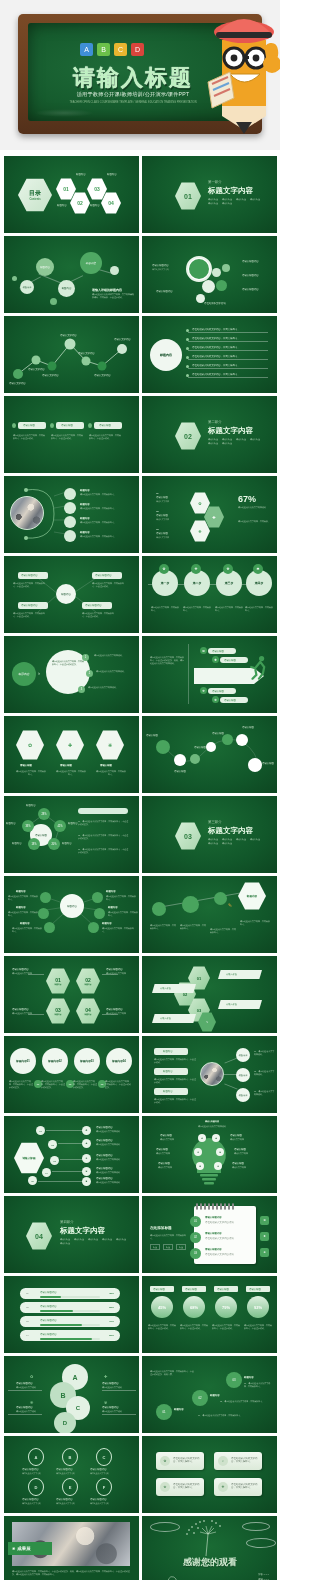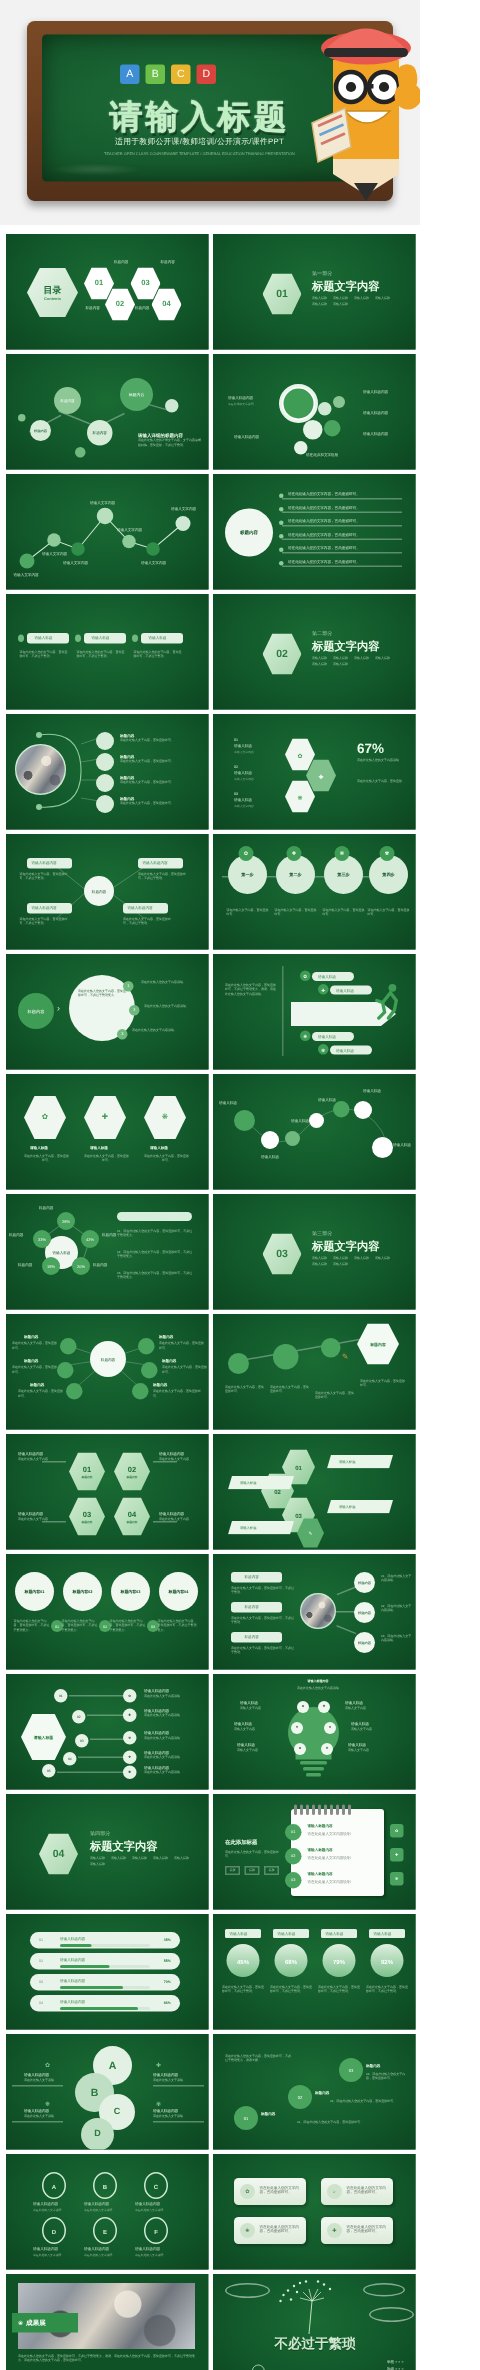--- a/index.html
+++ b/index.html
@@ -1015,21 +1015,21 @@
             <circle cx="47" cy="14" r=".8"></circle>
           <circle cx="74" cy="7" r=".8"></circle>
             <circle cx="78" cy="10" r=".8"></circle>
             <circle cx="70" cy="5" r=".8"></circle>
           <circle cx="52" cy="17" r=".8"></circle>
             <circle cx="45" cy="18" r=".8"></circle>
         </g>
         <path d="M28 68 a4 4 0 1 1 6 -2 a4 4 0 1 1 -6 2 z" fill="none" stroke="#d7ecd6" stroke-width=".5"></path>
         <path d="M62 70 q3 -5 6 -1" fill="none" stroke="#d7ecd6" stroke-width=".5"></path>
       </svg>
-      <div style="position:absolute;left:28px;top:40px;width:80px;text-align:center;font-size:9px;font-weight:bold;color:#cfe8cf;text-shadow:0 1px 0 rgba(0,0,0,.3)">不必过于繁琐</div>
+      <div style="position:absolute;left:28px;top:40px;width:80px;text-align:center;font-size:9px;font-weight:bold;color:#cfe8cf;text-shadow:0 1px 0 rgba(0,0,0,.3)">感谢您的观看</div>
       <div style="position:absolute;right:8px;bottom:12px;text-align:right">
         <div style="font-size:2.4px;color:#cfe5d0"><span>学校</span> <span>× × ×</span></div>
         <div style="font-size:2.4px;color:#cfe5d0;margin-top:2px"><span>班级</span> <span>× × ×</span></div>
       </div>
     </div>
 
   </div>
 </div>
 
 </body></html>

